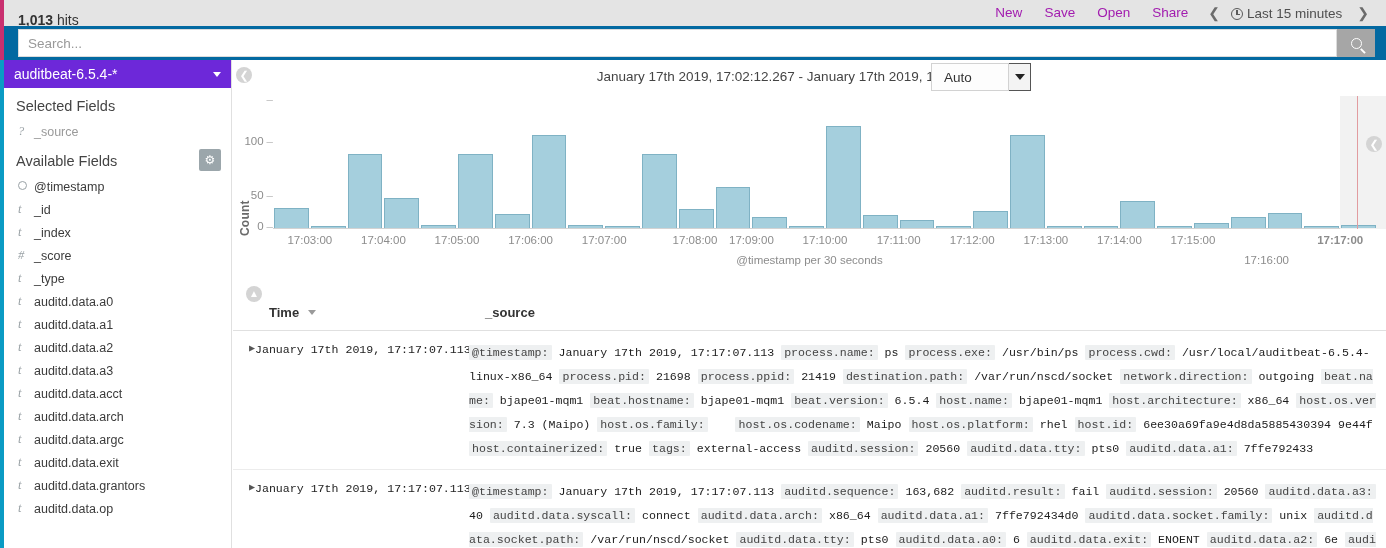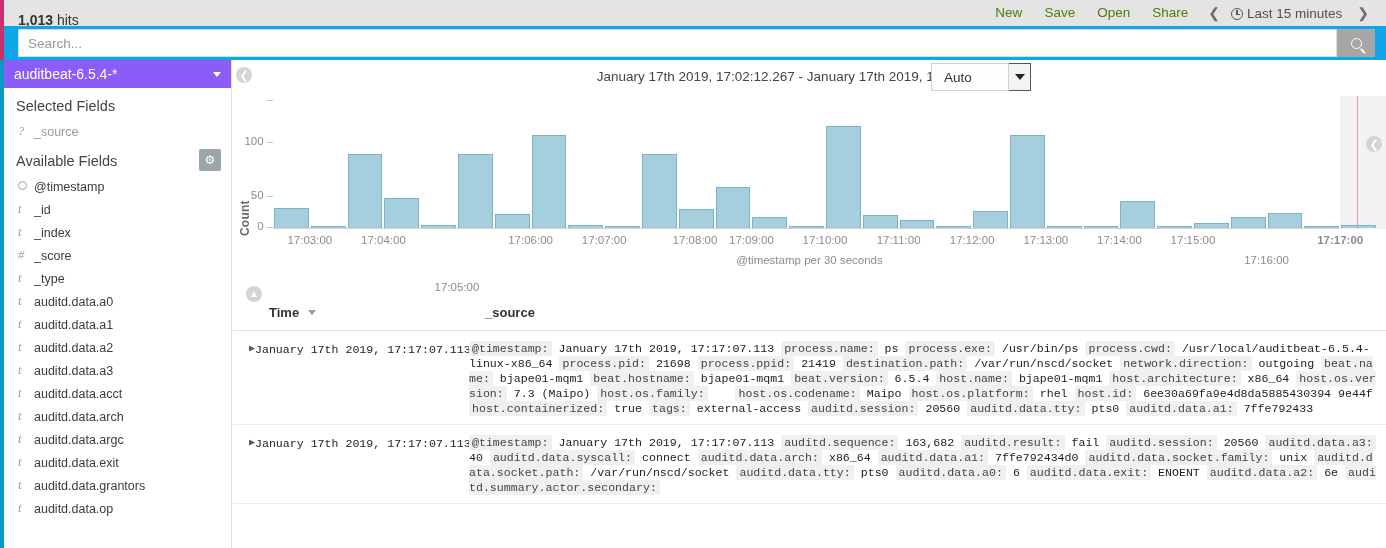--- a/index.html
+++ b/index.html
@@ -23,34 +23,34 @@
     position: absolute; left: 14px; top: 12px;
     font-size: 14px; color: #333;
   }
   .hits b { font-weight: bold; }
   .topnav {
     position: absolute; right: 8px; top: 4px;
     display: flex; align-items: center; gap: 0;
     font-size: 13.5px; color: #5a5a5a;
   }
   .topnav a {
-    padding: 0 11px; color: #4d7c0f; text-decoration: none; cursor: pointer;
+    padding: 0 11px; color: #a21caf; text-decoration: none; cursor: pointer;
     line-height: 18px;
   }
   .topnav .chev { padding: 0 9px; color: #6b6b6b; font-size: 14px; cursor: pointer; }
   .topnav .timerange { padding: 0 6px 0 2px; color: #4f4f4f; cursor: pointer; white-space: nowrap; }
   .clock-ic { display:inline-block; width:12px; height:12px; border:1.4px solid #5a5a5a;
               border-radius:50%; position:relative; vertical-align:-2px; margin-right:4px; }
   .clock-ic:after { content:""; position:absolute; left:4.5px; top:1.5px; width:1.3px; height:4.5px; background:#5a5a5a; }
   .clock-ic:before { content:""; position:absolute; left:4.5px; top:5px; width:3.6px; height:1.3px; background:#5a5a5a; }
 
   
   .searchrow {
     position: absolute; top: 26px; left: 0; width: 1386px; height: 34px;
-    background: #0ea5e9;
+    background: #0369a1;
     border-left: 4px solid #c9306f;
   }
   .searchbox {
     position: absolute; left: 14px; top: 3px; width: 1319px; height: 28px;
     background: #fff; border: 1px solid #dcdcdc;
     padding: 0 9px; font-size: 13.5px; color: #555;
     line-height: 26px;
   }
   .searchbox::placeholder { color: #999; }
   .searchbtn {
@@ -64,21 +64,21 @@
 
   
   .sidebar {
     position: absolute; top: 60px; left: 0; width: 232px; height: 488px;
     background: #fff;
     border-left: 4px solid #0a9bc4;
     border-right: 1px solid #e0e0e0;
     overflow: hidden;
   }
   .idxpattern {
-    height: 28px; background: #8b5cf6; color: #fff;
+    height: 28px; background: #6d28d9; color: #fff;
     display: flex; align-items: center; padding: 0 10px;
     font-size: 14px; cursor: pointer; position: relative;
   }
   .idxpattern .caret {
     position: absolute; right: 10px; top: 12px;
     width: 0; height: 0; border-left: 4px solid transparent;
     border-right: 4px solid transparent; border-top: 5px solid #fff;
   }
   .sec-title {
     font-size: 14.5px; color: #444; padding: 10px 12px 6px 12px;
@@ -198,21 +198,21 @@
   .docrow {
     display: flex; border-bottom: 1px solid #ececec;
     font-family: "Liberation Mono", monospace; font-size: 11.6px;
     color: #222; padding: 10px 0 8px 0;
   }
   .expander {
     width: 22px; flex: 0 0 22px; padding-left: 16px; color: #555; cursor: pointer;
     font-size: 10px; line-height: 16px;
   }
   .dtime { width: 214px; flex: 0 0 214px; white-space: nowrap; line-height: 18px; }
-  .dsrc { flex: 1; padding-right: 10px; line-height: 15px; word-break: break-all; }
+  .dsrc { flex: 1; padding-right: 10px; line-height: 24px; word-break: break-all; }
   .k {
     background: #eef0f1; color: #444; padding: 1px 3px; border-radius: 1px;
     font-family: "Liberation Mono", monospace;
   }
   .v { color: #1c1c1c; }
 </style>
 </head>
 <body>
 
 <div class="topbar">
@@ -372,21 +372,21 @@
         <div class="bar" title="17:14:30: 2" style="left: 884.2px; width: 34.8px; height: 2px; background: rgb(165, 207, 221); border-color: rgb(127, 178, 196);"></div>
         <div class="bar" title="17:15:00: 6" style="left: 921px; width: 34.8px; height: 5.08px; background: rgb(165, 207, 221); border-color: rgb(127, 178, 196);"></div>
         <div class="bar" title="17:15:30: 13" style="left: 957.8px; width: 34.8px; height: 11.0067px; background: rgb(165, 207, 221); border-color: rgb(127, 178, 196);"></div>
         <div class="bar" title="17:16:00: 18" style="left: 994.6px; width: 34.8px; height: 15.24px; background: rgb(165, 207, 221); border-color: rgb(127, 178, 196);"></div>
         <div class="bar" title="17:16:30: 2" style="left: 1031.4px; width: 34.8px; height: 2px; background: rgb(165, 207, 221); border-color: rgb(127, 178, 196);"></div>
         <div class="bar" title="17:17:00: 4" style="left: 1068.2px; width: 34.8px; height: 3.38667px; background: rgb(165, 207, 221); border-color: rgb(127, 178, 196);"></div>
       </div>
     <div id="xticks">
         <div class="xtick" style="left: 76.8px;">17:03:00</div>
         <div class="xtick" style="left: 150.4px;">17:04:00</div>
-        <div class="xtick" style="left: 224px; margin-top: 47px;">17:05:00</div>
+        <div class="xtick" style="left: 224px;">17:05:00</div>
         <div class="xtick" style="left: 297.6px;">17:06:00</div>
         <div class="xtick" style="left: 371.2px;">17:07:00</div>
         <div class="xtick" style="left: 447px; margin-left: 15px;">17:08:00</div>
         <div class="xtick" style="left: 518.4px;">17:09:00</div>
         <div class="xtick" style="left: 592px;">17:10:00</div>
         <div class="xtick" style="left: 665.6px;">17:11:00</div>
         <div class="xtick" style="left: 739.2px;">17:12:00</div>
         <div class="xtick" style="left: 812.8px;">17:13:00</div>
         <div class="xtick" style="left: 886.4px;">17:14:00</div>
         <div class="xtick" style="left: 960px;">17:15:00</div>

